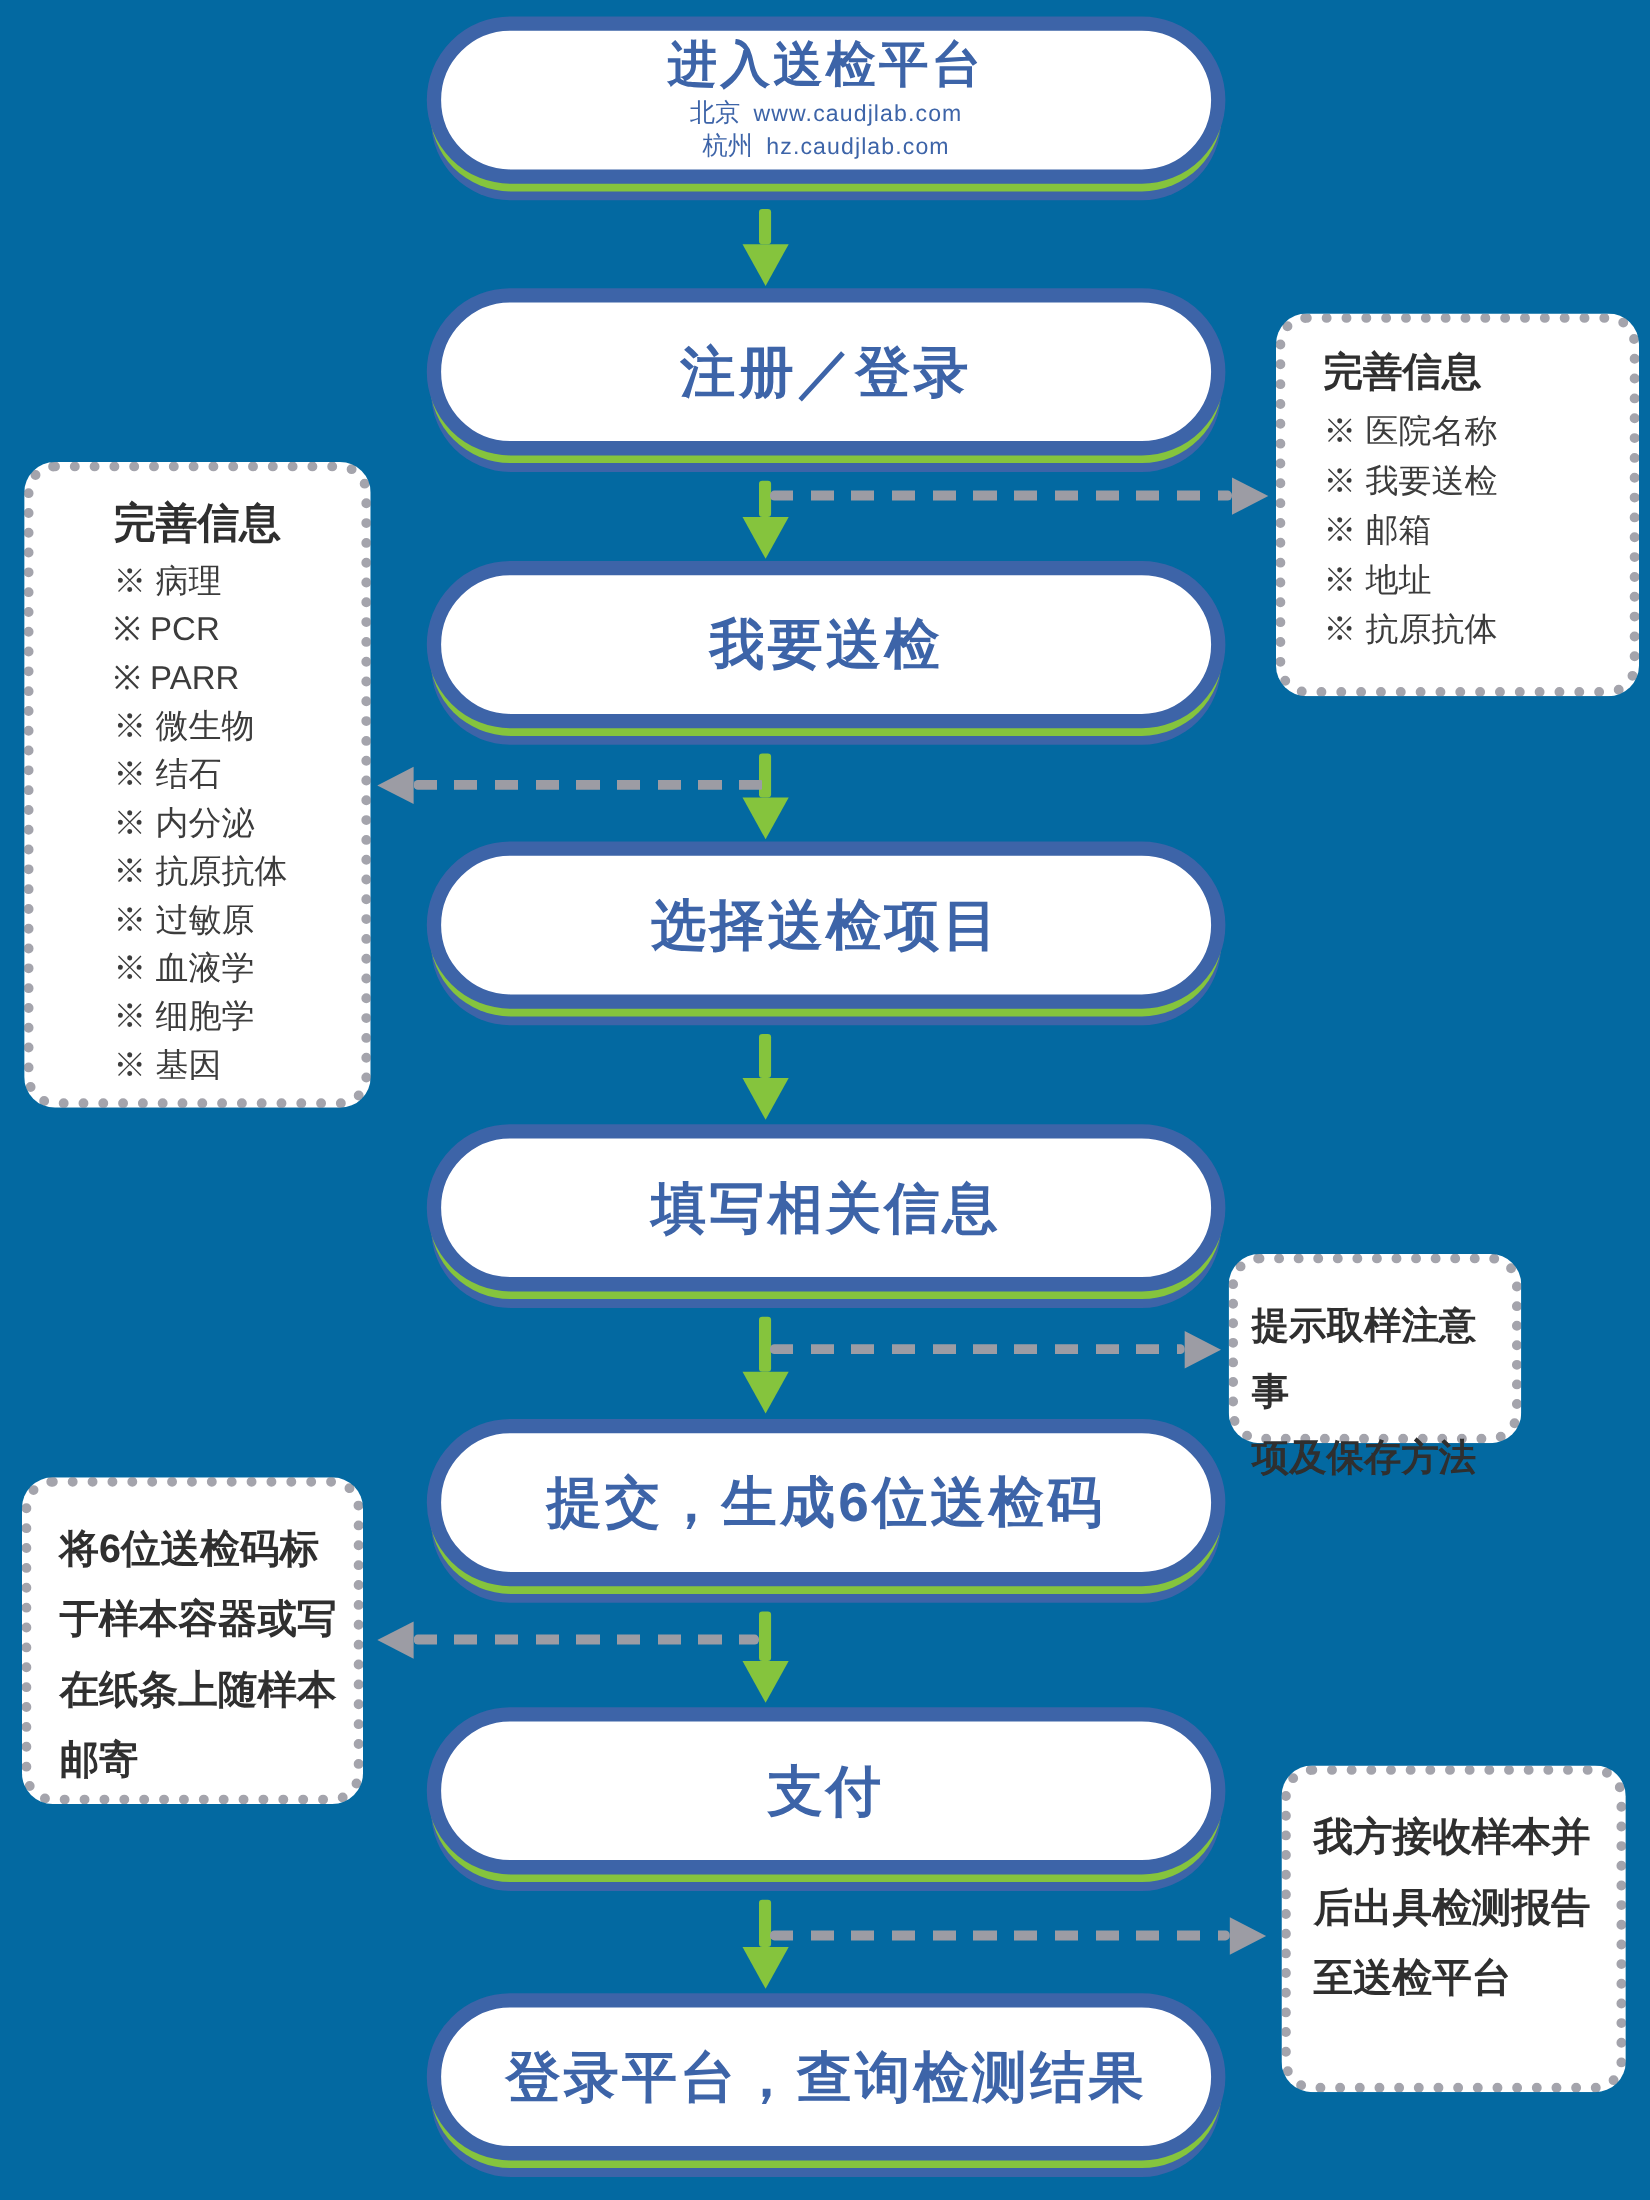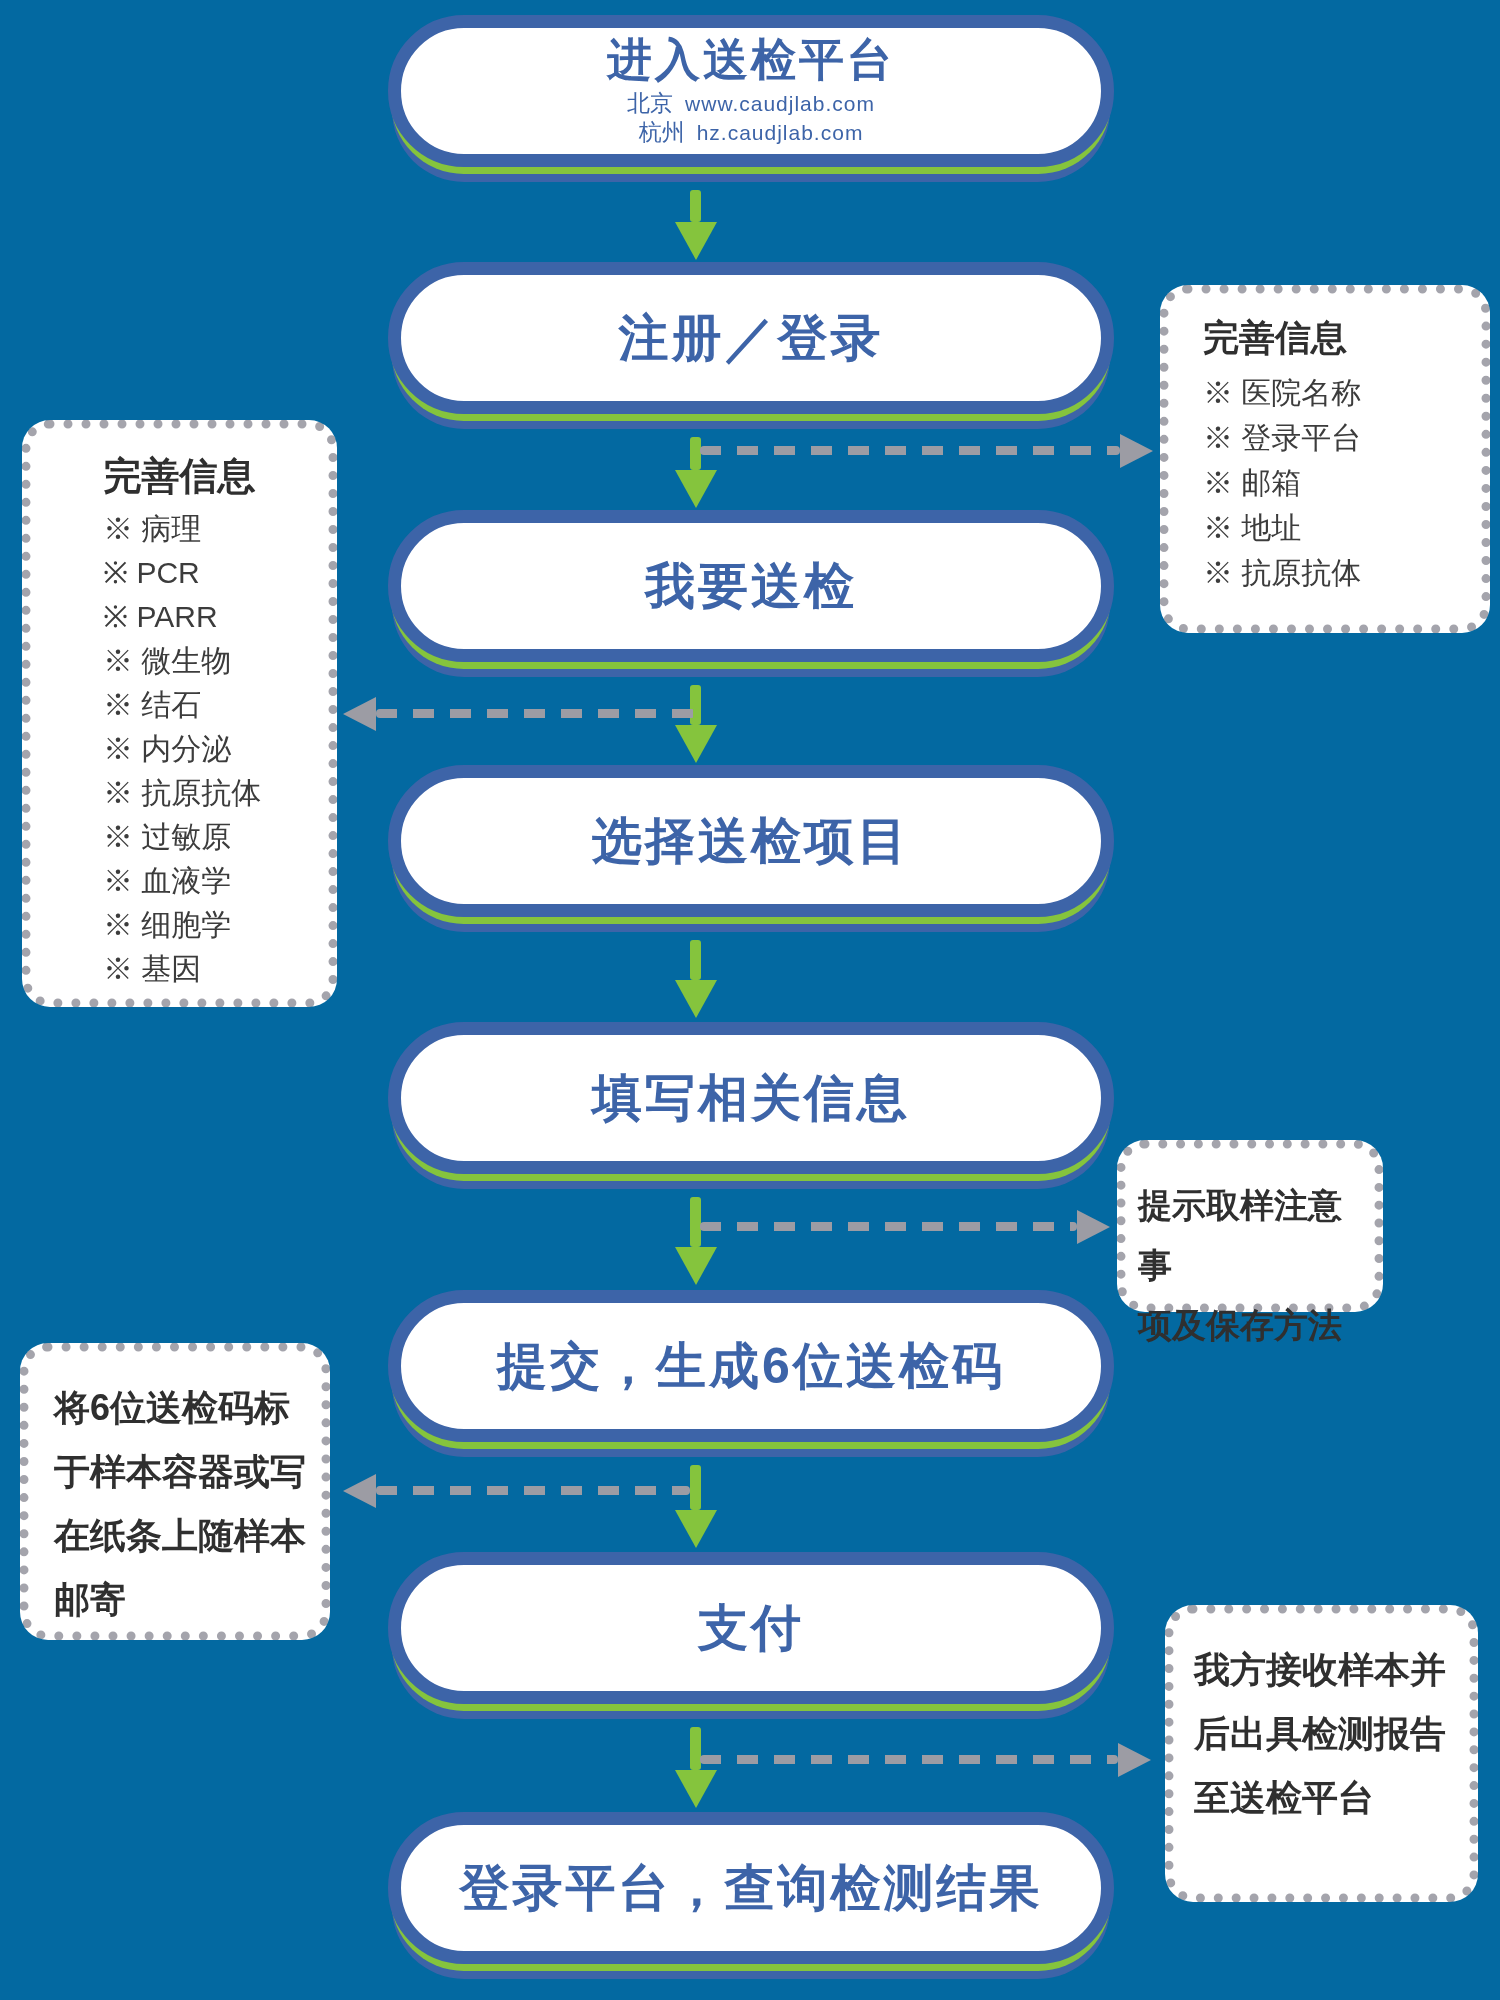--- a/index.html
+++ b/index.html
@@ -141,21 +141,21 @@
 
   <div class="dash to-right d1"></div>
   <div class="dash to-left d2"></div>
   <div class="dash to-right d3"></div>
   <div class="dash to-left d4"></div>
   <div class="dash to-right d5"></div>
 
   <div class="dotbox box-complete">
     <div class="box-title">完善信息</div>
     <div class="box-item">※ 医院名称</div>
-    <div class="box-item">※ 登录平台</div>
+    <div class="box-item">※ 我要送检</div>
     <div class="box-item">※ 邮箱</div>
     <div class="box-item">※ 地址</div>
     <div class="box-item">※ 抗原抗体</div>
   </div>
 
   <div class="dotbox box-tests">
     <div class="box-title">完善信息</div>
     <div class="box-item">※ 病理</div>
     <div class="box-item">※ PCR</div>
     <div class="box-item">※ PARR</div>

